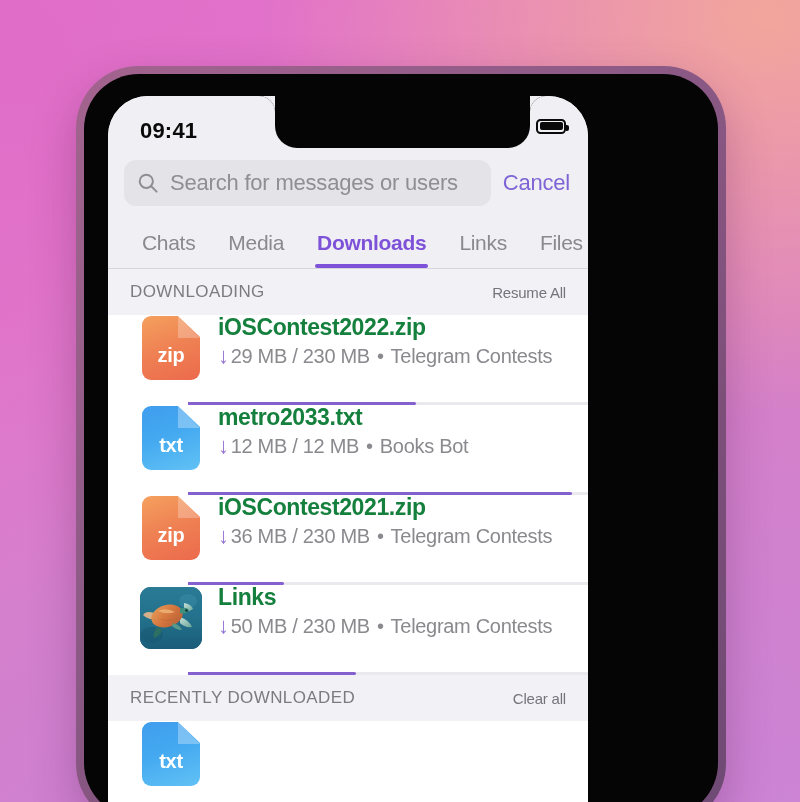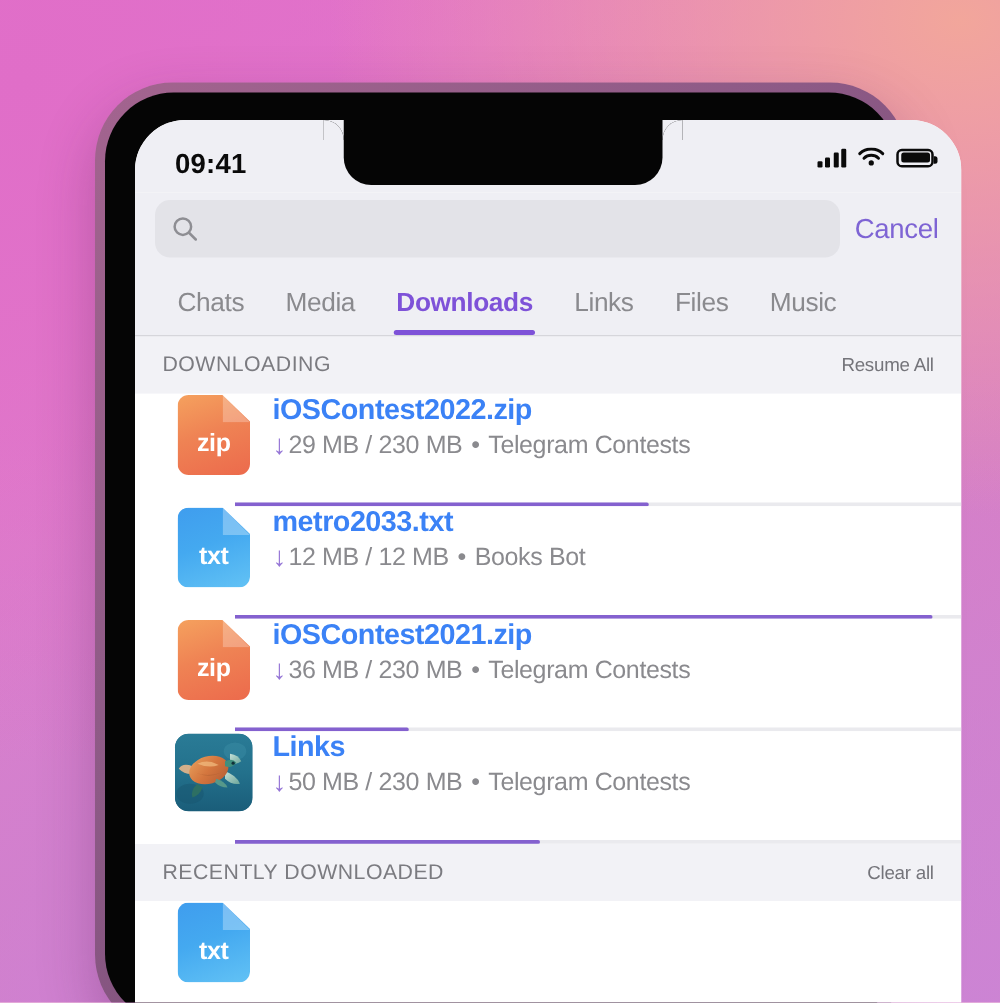--- a/index.html
+++ b/index.html
@@ -35,21 +35,21 @@
     left:84px; top:74px;
     width:634px; height:744px;
     border-radius:55px;
     background:#050505;
     padding:0;
     overflow:hidden;
   }
   #screen {
     position:absolute;
     left:108px; top:96px;
-    width:661px; height:706px;
+    width:480px; height:706px;
     border-radius:40px 40px 0 0;
     background:#ffffff;
     overflow:hidden;
   }
 
   
   #notch {
     position:absolute;
     left:167px; top:-2px;
     width:255px; height:54px;
@@ -192,21 +192,21 @@
 
   
   .thumb {
     width:62px; height:62px; border-radius:11px; overflow:hidden;
     margin:2px 0 0 2px; position:relative;
     background:linear-gradient(180deg,#1f6b87 0%,#236f8b 45%,#1d5f7c 100%);
   }
 
   .row-body { flex:1; min-width:0; padding-right:10px; }
   .row-title {
-    font-size:23px; font-weight:bold; color:#3b82f6;
+    font-size:23px; font-weight:bold; color:#15803d;
     letter-spacing:-.4px; line-height:1.12; margin-bottom:4px;
     white-space:nowrap; overflow:hidden;
   }
   .row-sub {
     display:flex; align-items:center; gap:0;
     font-size:20px; color:#8a8a8e; letter-spacing:-.3px;
     white-space:nowrap;
   }
   .dl-arrow {
     color:#9575d6; font-size:22px; font-weight:bold;
@@ -256,20 +256,21 @@
         </div>
     </div>
   </div>
 
   <div id="search-header">
     <div id="search-box">
       <svg width="22" height="22" viewBox="0 0 22 22">
         <circle cx="9.3" cy="9.3" r="6.6" stroke="#8e8e93" stroke-width="2" fill="none"></circle>
         <line x1="14.2" y1="14.2" x2="19.6" y2="19.6" stroke="#8e8e93" stroke-width="2" stroke-linecap="round"></line>
       </svg>
+      <div id="search-placeholder">Search for messages or users</div>
     </div>
     <div id="cancel-btn">Cancel</div>
   </div>
 
   <div id="tabs-wrap">
     <div id="tabs">
         <div class="tab">Chats</div>
         <div class="tab">Media</div>
         <div class="tab active">Downloads</div>
         <div class="tab">Links</div>

